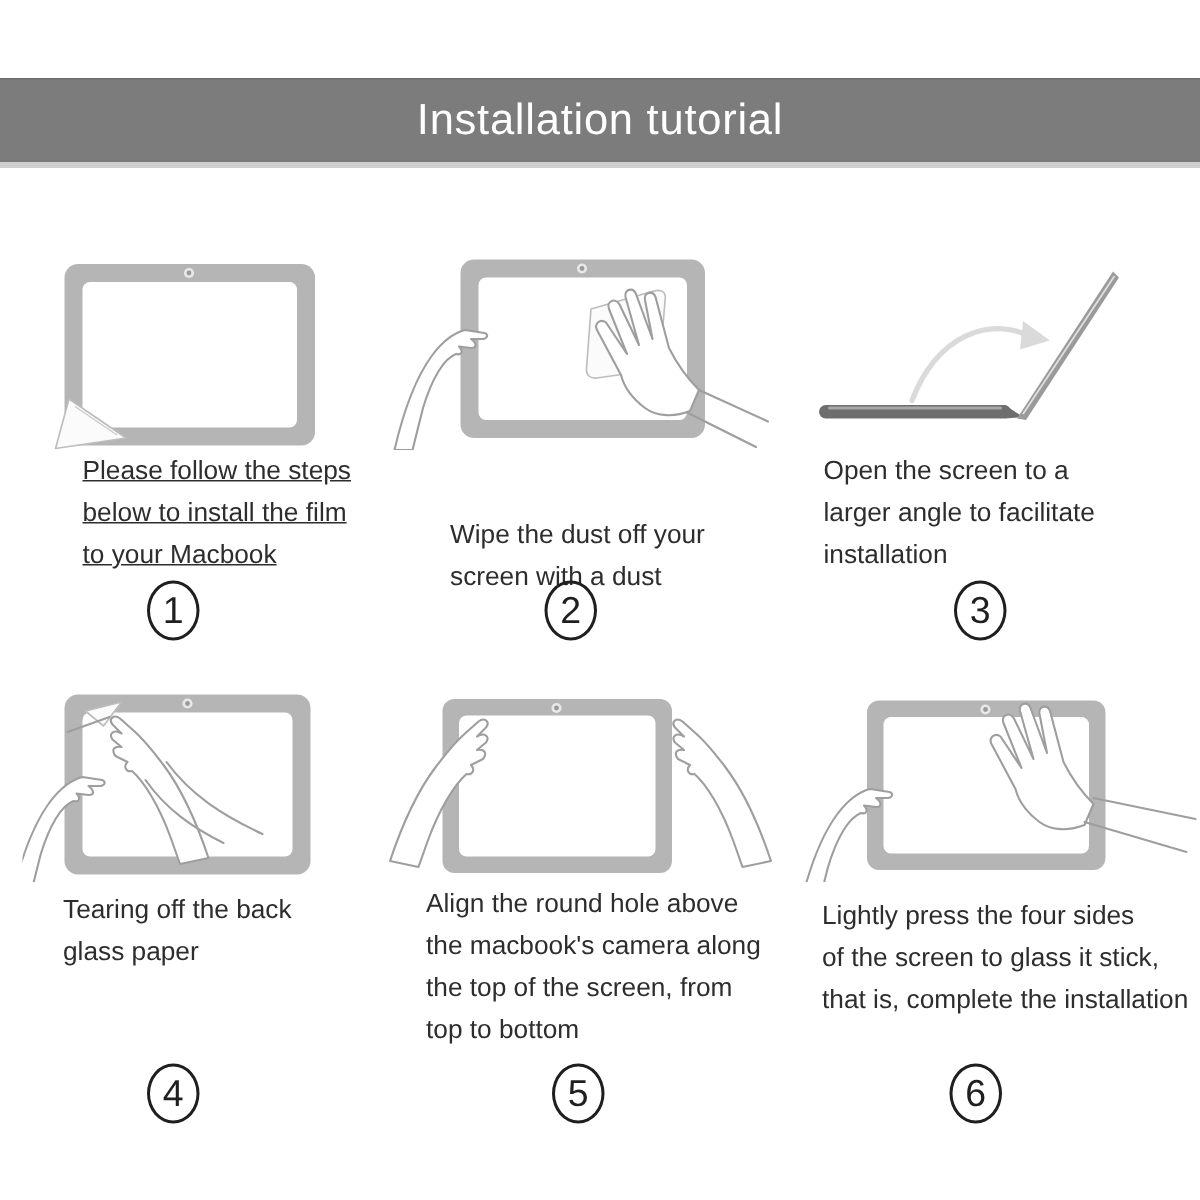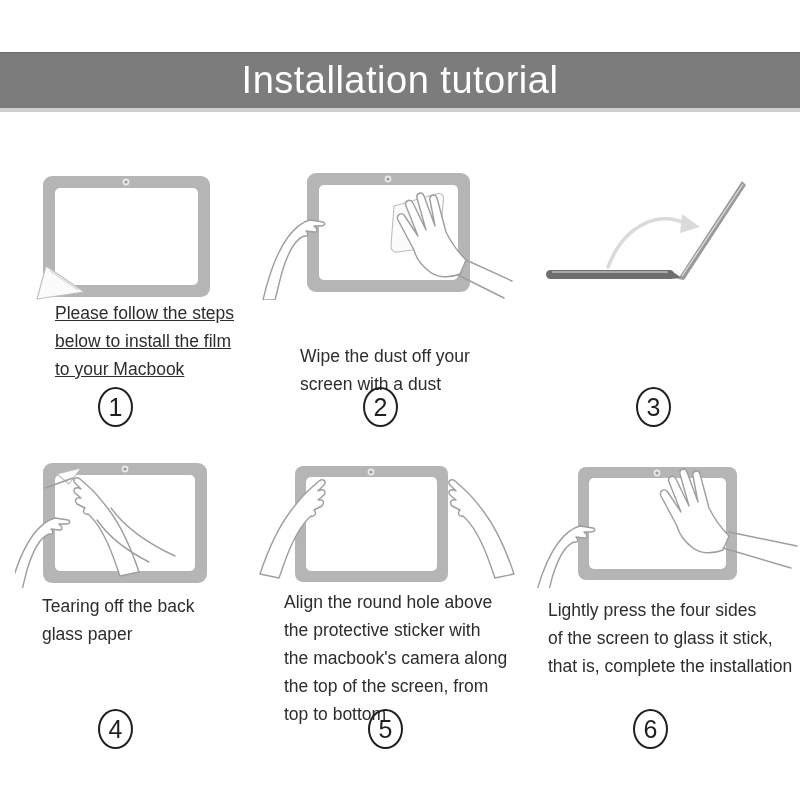--- a/index.html
+++ b/index.html
@@ -9,21 +9,21 @@
     -webkit-font-smoothing:antialiased;
   }
   
   .banner{
     position:absolute;left:0;top:52px;width:800px;height:55px;
     background:var(--c-banner_bg,#7c7c7c);
     border-top:1px solid #6e6e6e;
     display:flex;align-items:center;justify-content:center;
   }
   .banner-title{
-    color:var(--c-title,#ffffff);font-size:38px;letter-spacing:.5px;font-weight:400;
+    color:var(--c-title,#ffffff);font-size:29px;letter-spacing:.5px;font-weight:400;
   }
   .banner-strip{
     position:absolute;left:0;top:108px;width:800px;height:4px;
     background:var(--c-banner_strip,#cfcfcf);
   }
   
   .txt{
     position:absolute;font-size:17.5px;line-height:28px;
     color:var(--c-text,#2d2d2d);white-space:nowrap;
   }
@@ -156,27 +156,31 @@
 
   <div class="txt t1">
     <div>Please follow the steps</div>
     <div>below to install the film</div>
     <div>to your Macbook</div>
   </div>
   <div class="txt t2">
     <div>Wipe the dust off your</div>
     <div>screen with a dust</div>
   </div>
+  <div class="txt t3">
+    <div>Open the screen to a</div>
+    <div>larger angle to facilitate</div>
+    <div>installation</div>
+  </div>
   <div class="txt t4">
     <div>Tearing off the back</div>
     <div>glass paper</div>
   </div>
   <div class="txt t5">
     <div>Align the round hole above</div>
-    <div>the protective sticker with</div>
     <div>the macbook's camera along</div>
     <div>the top of the screen, from</div>
     <div>top to bottom</div>
   </div>
   <div class="txt t6">
     <div>Lightly press the four sides</div>
     <div>of the screen to glass it stick,</div>
     <div>that is, complete the installation</div>
   </div>
 

